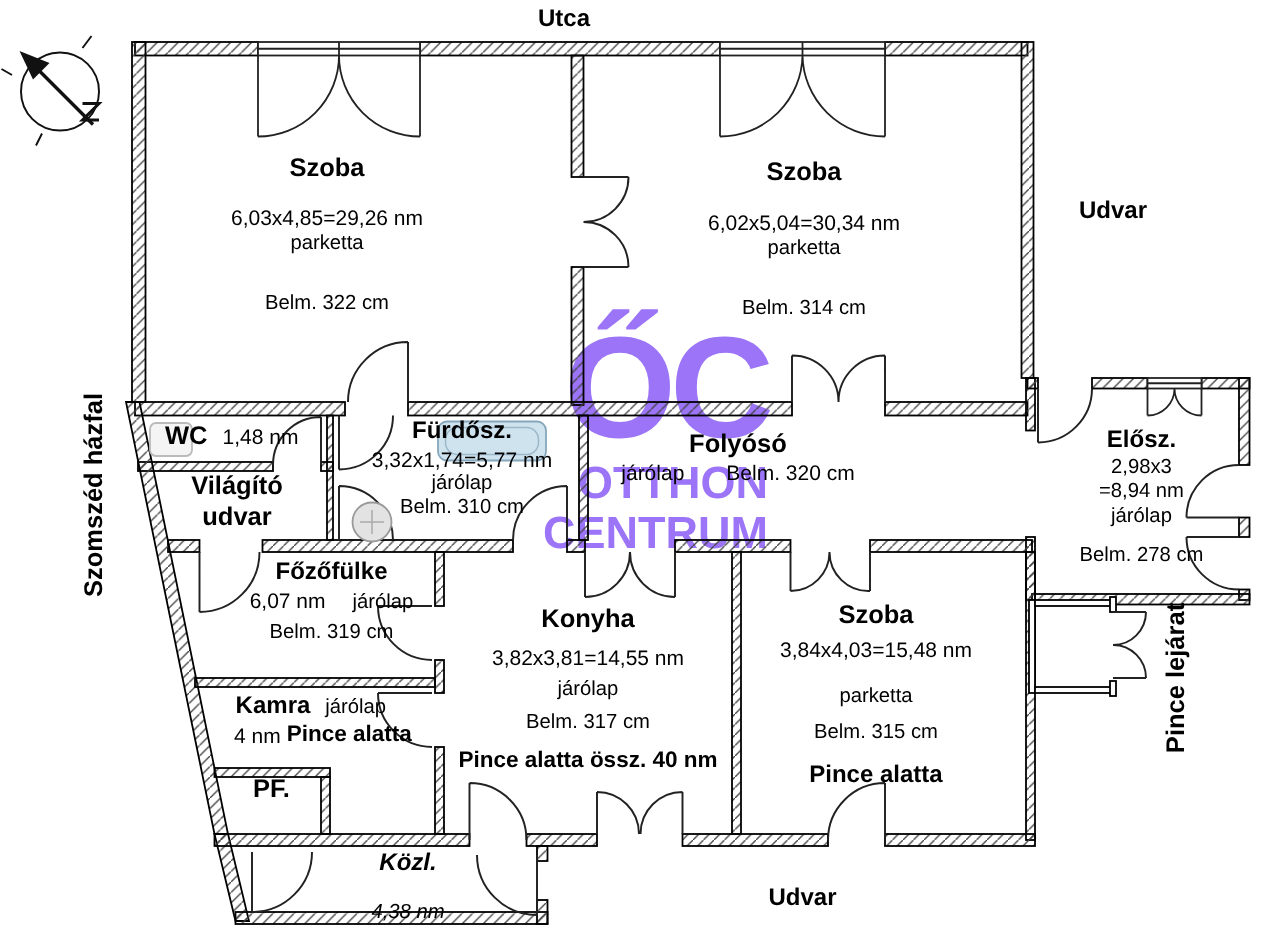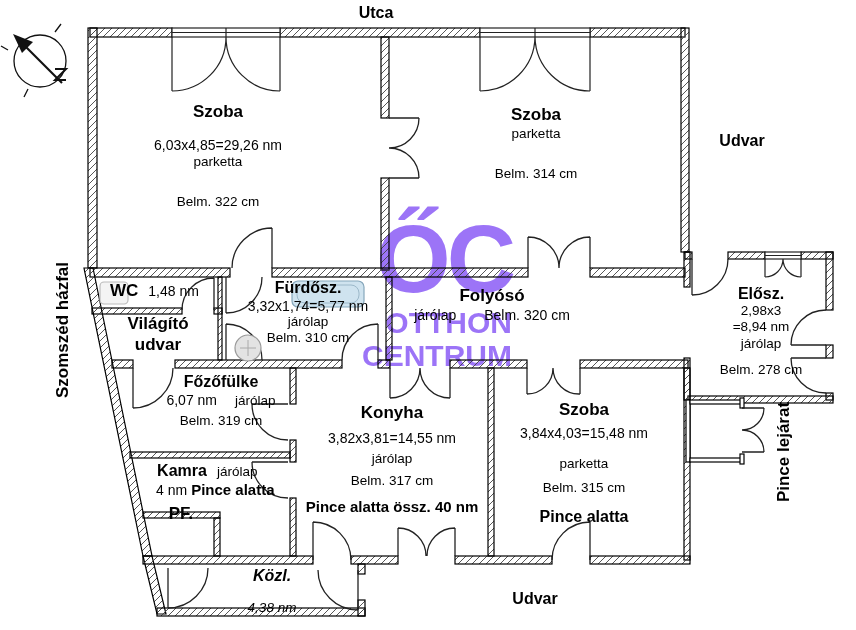--- a/index.html
+++ b/index.html
@@ -187,20 +187,21 @@
 
   <div class="lbl" style="left:218px;top:102px;">
     <div class="b17">Szoba</div>
     <div class="n14 mt2">6,03x4,85=29,26 nm</div>
     <div class="n13">parketta</div>
     <div class="n13 mt24">Belm. 322 cm</div>
   </div>
 
   <div class="lbl" style="left:536px;top:105px;">
     <div class="b17">Szoba</div>
+    <div class="n14 mt2">6,02x5,04=30,34 nm</div>
     <div class="n13">parketta</div>
     <div class="n13 mt24">Belm. 314 cm</div>
   </div>
 
   <div class="lbl-left row" style="left:110px;top:281px;gap:10px;">
     <span class="b17">WC</span>
     <span class="n14">1,48 nm</span>
   </div>
 
   <div class="lbl" style="left:158px;top:314px;">
@@ -244,21 +245,21 @@
     <div class="row" style="justify-content:center;gap:10px;">
       <span class="b16">Kamra</span>
       <span class="n13">járólap</span>
     </div>
     <div class="row" style="justify-content:flex-start;gap:4px;align-items:flex-end;">
       <span class="n14" style="margin-left:16px;">4 nm</span>
       <span class="b15">Pince alatta</span>
     </div>
   </div>
 
-  <div class="lbl b17" style="left:181px;top:504px;">PF.</div>
+  <div class="lbl b17" style="left:181px;top:516px;">PF.</div>
 
   <div class="lbl" style="left:392px;top:403px;">
     <div class="b17">Konyha</div>
     <div class="n14 mt6">3,82x3,81=14,55 nm</div>
     <div class="n13 mt4">járólap</div>
     <div class="n13 mt6">Belm. 317 cm</div>
     <div class="b15 mt8">Pince alatta össz. 40 nm</div>
   </div>
 
   <div class="lbl" style="left:584px;top:400px;">

